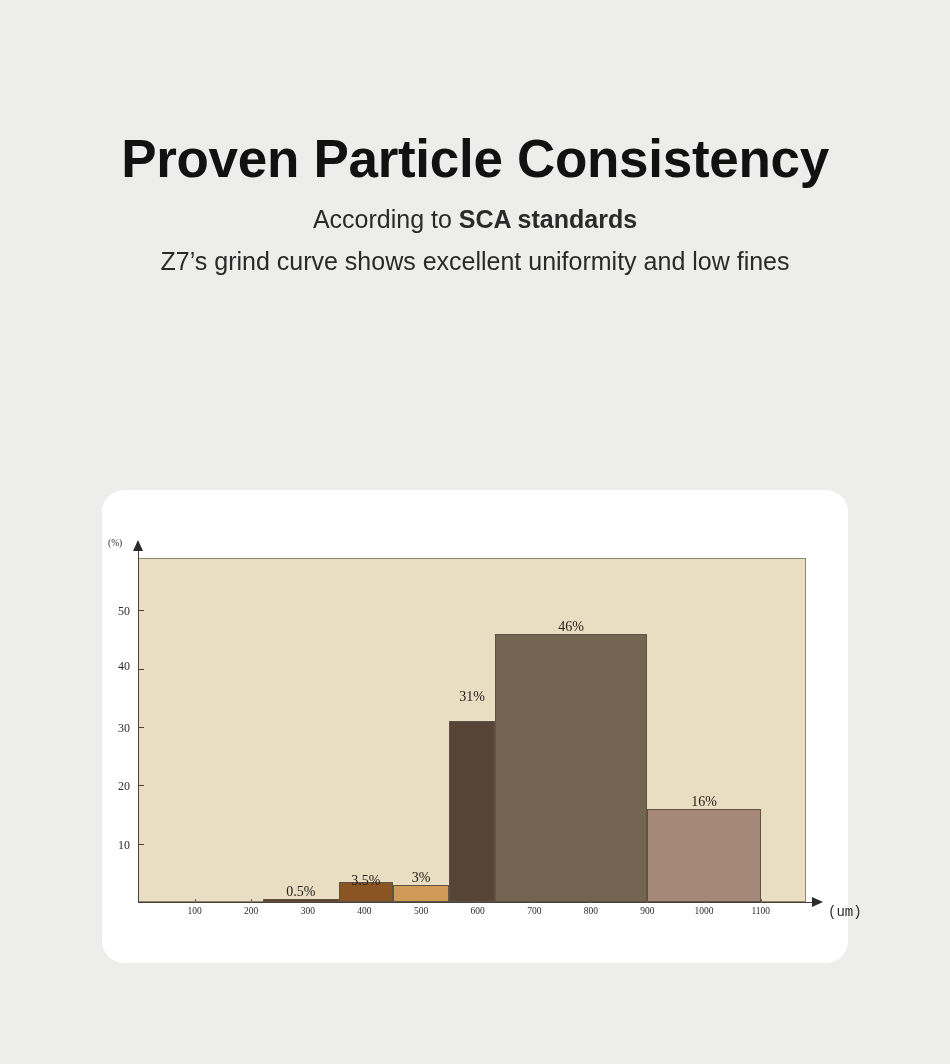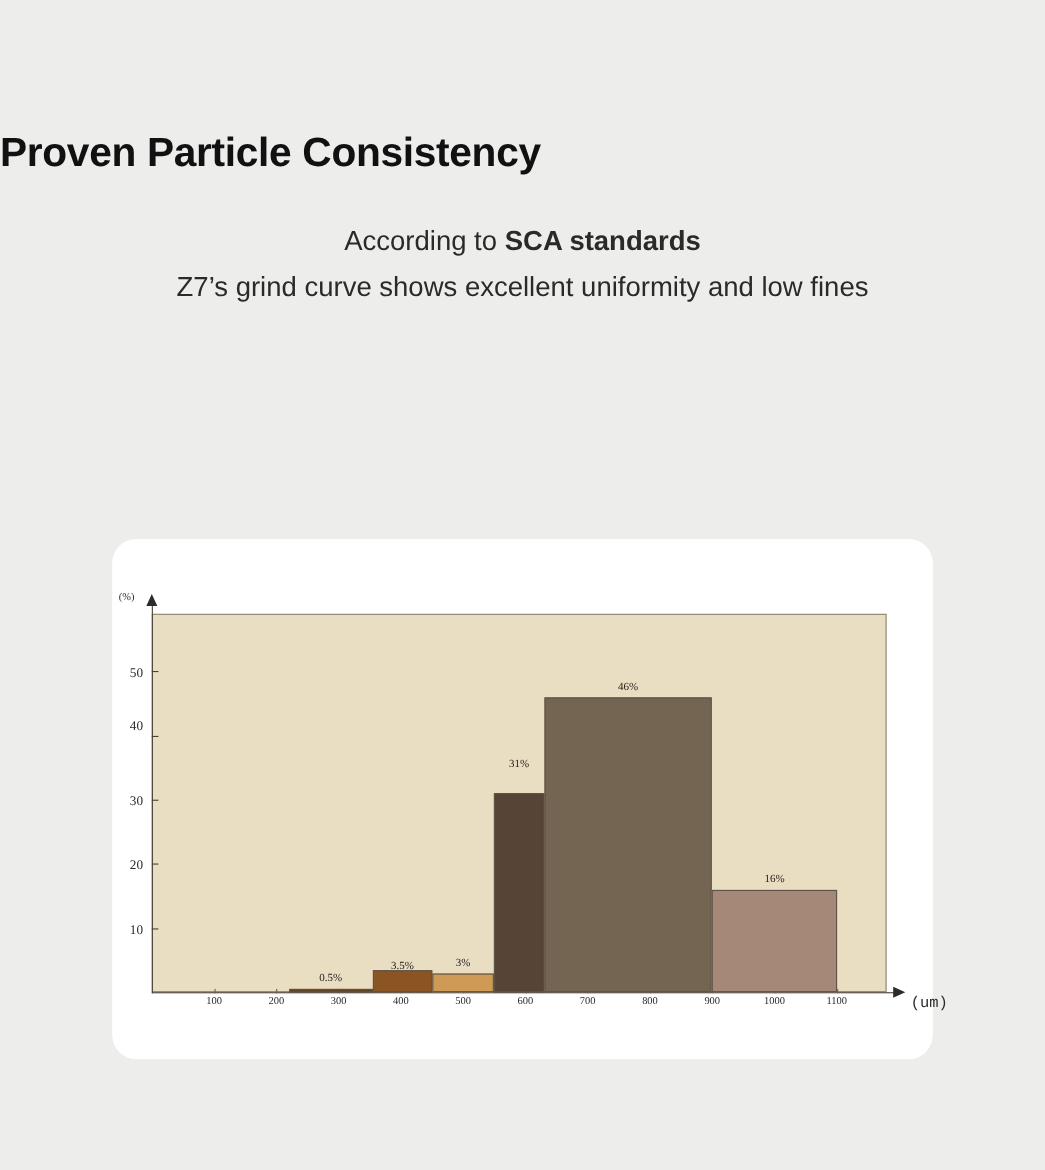--- a/index.html
+++ b/index.html
@@ -15,21 +15,22 @@
     overflow: hidden;
     position: relative;
   }
 
   
   .page-title {
     position: absolute;
     top: 94px;
     left: 0;
     width: 950px;
-    font-size: 37px;
+    text-align: center;
+    font-size: 53px;
     font-weight: 700;
     letter-spacing: -0.3px;
     line-height: 1.1;
     color: #111111;
   }
 
   .subtitle-block {
     position: absolute;
     top: 198px;
     left: 0;
@@ -165,21 +166,21 @@
   .bar {
     position: absolute;
     box-sizing: border-box;
     border: 1px solid #5d5347;
   }
   .bar-label {
     position: absolute;
     width: 60px;
     margin-left: -30px;
     text-align: center;
-    font-size: 10px;
+    font-size: 14px;
     color: #24201c;
     font-family: "Liberation Serif", serif;
   }
 </style>
 </head>
 <body>
 
 <h1 class="page-title">Proven Particle Consistency</h1>
 
 <div class="subtitle-block">
@@ -201,21 +202,21 @@
     <div class="x-unit">(um)</div>
 
     <div id="y-ticks">
         <div class="y-tick" style="top: 353.695px;"></div>
         <div class="y-lab" style="left: 2px; top: 347.695px;">10</div>
         <div class="y-tick" style="top: 295.39px;"></div>
         <div class="y-lab" style="left: 2px; top: 289.39px;">20</div>
         <div class="y-tick" style="top: 237.085px;"></div>
         <div class="y-lab" style="left: 2px; top: 231.085px;">30</div>
         <div class="y-tick" style="top: 178.78px;"></div>
-        <div class="y-lab" style="left: 2px; top: 163px;">40</div>
+        <div class="y-lab" style="left: 2px; top: 169px;">40</div>
         <div class="y-tick" style="top: 120.475px;"></div>
         <div class="y-lab" style="left: 2px; top: 114.475px;">50</div>
       </div>
     <div id="x-ticks">
         <div class="x-tick" style="left: 92.6102px;"></div>
         <div class="x-lab" style="left: 92.6102px;">100</div>
         <div class="x-tick" style="left: 149.22px;"></div>
         <div class="x-lab" style="left: 149.22px;">200</div>
         <div class="x-tick" style="left: 205.831px;"></div>
         <div class="x-lab" style="left: 205.831px;">300</div>

